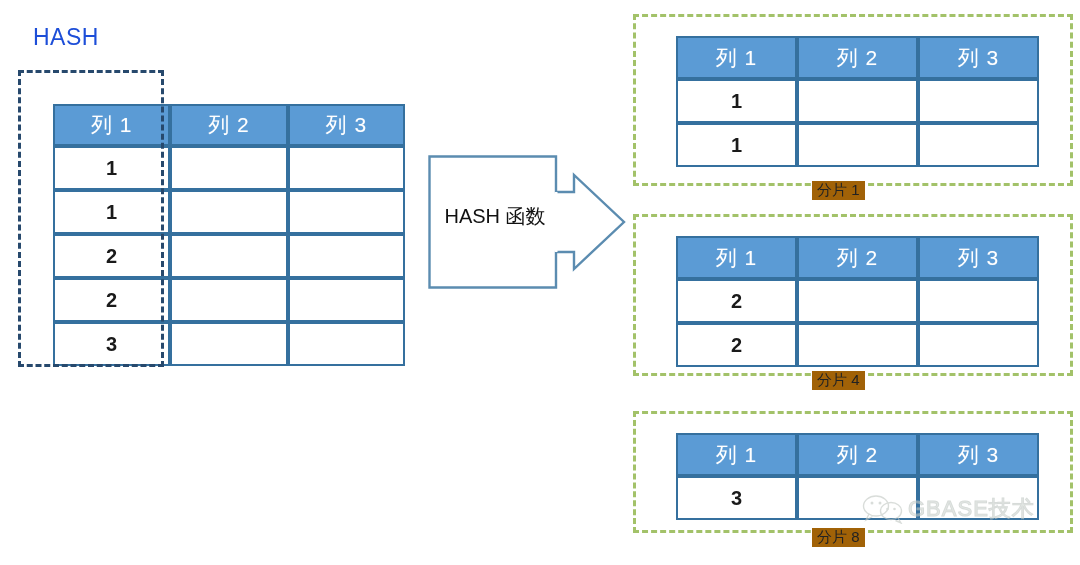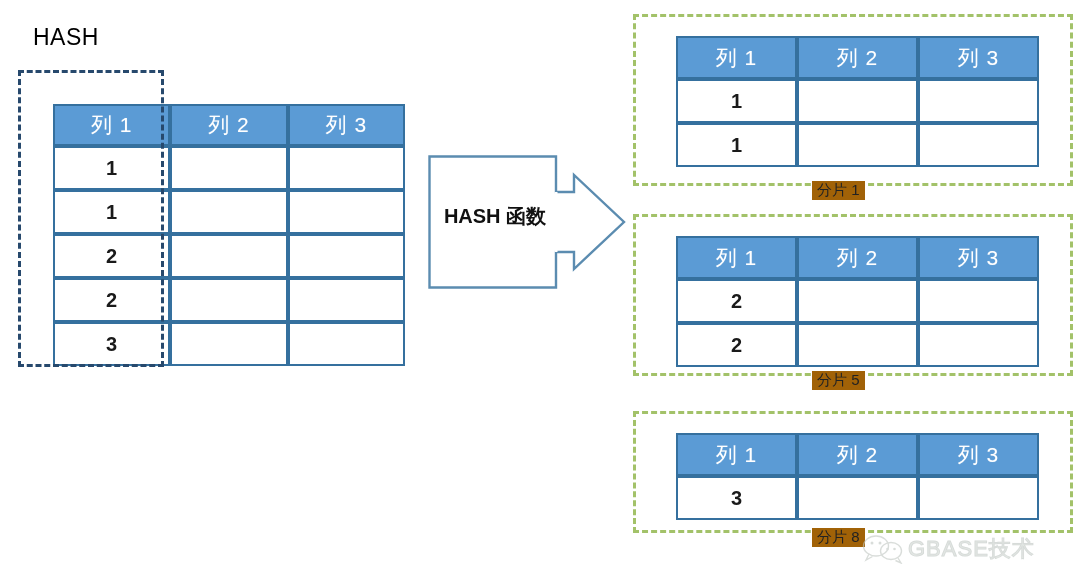--- a/index.html
+++ b/index.html
@@ -48,21 +48,21 @@
     font-weight: bold;
     font-size: 20px;
   }
 
   
   #hash-title {
     position: absolute;
     left: 33px;
     top: 24px;
     font-size: 23px;
-    color: #000000;
+    color: #1d4ed8;
     letter-spacing: .5px;
   }
 
   
   #source-table {
     left: 33px;
     top: 104px;
     width: 372px;
   }
   #source-table td { height: 40px; }
@@ -89,21 +89,20 @@
   }
   #hash-func-label {
     position: absolute;
     left: 437px;
     top: 196px;
     width: 116px;
     text-align: center;
     font-size: 20px;
     line-height: 40px;
     color: #111111;
-    font-weight: bold;
   }
 
   
   .shard {
     position: absolute;
     border: 3px dashed #A3C269;
     box-sizing: border-box;
   }
   .shard-table { left: 20px; }
   .shard-table td { height: 40px; }
@@ -132,21 +131,20 @@
   
   #watermark {
     position: absolute;
     left: 862px;
     top: 494px;
     display: flex;
     align-items: center;
     gap: 4px;
     opacity: .62;
     pointer-events: none;
-    margin-top: 40px;
   }
   #watermark-text {
     font-size: 22px;
     letter-spacing: 1px;
     color: transparent;
     -webkit-text-stroke: 1px #BFC6C2;
     text-shadow: 0 0 1px #cfd6d1;
   }
 </style>
 </head>
@@ -237,21 +235,21 @@
         <td></td>
         <td></td>
       </tr>
       <tr>
         <td class="val">2</td>
         <td></td>
         <td></td>
       </tr>
     </tbody>
       </table>
-    <div class="shard-label">分片 5</div>
+    <div class="shard-label">分片 4</div>
   </div>
 
   <div class="shard" id="shard-3">
     <table class="tbl shard-table">
       <tbody>
           <tr>
         <td class="hd">列 1</td>
         <td class="hd">列 2</td>
         <td class="hd">列 3</td>
       </tr>

